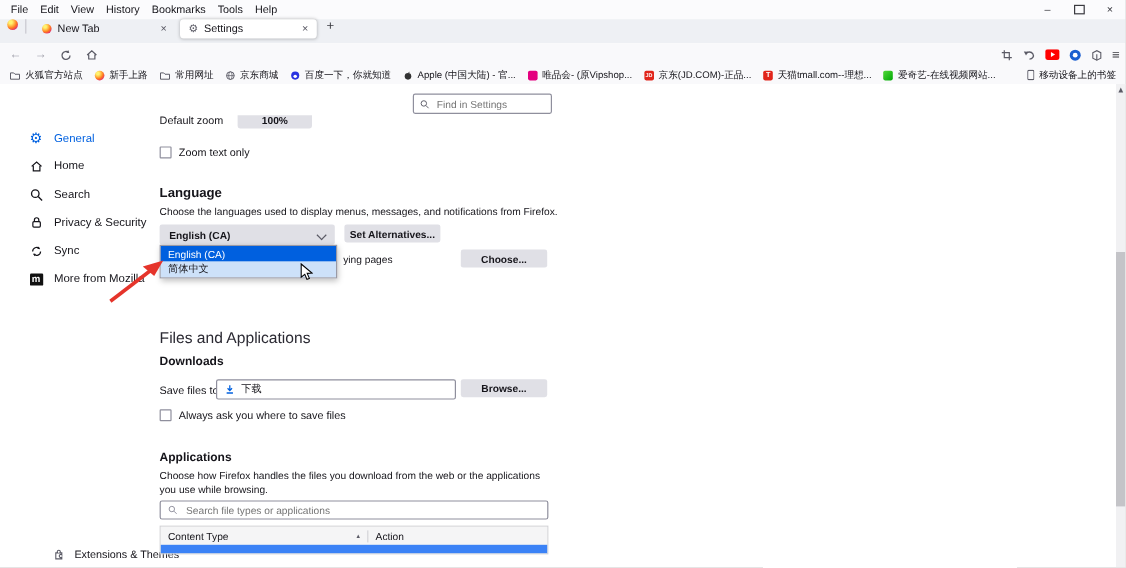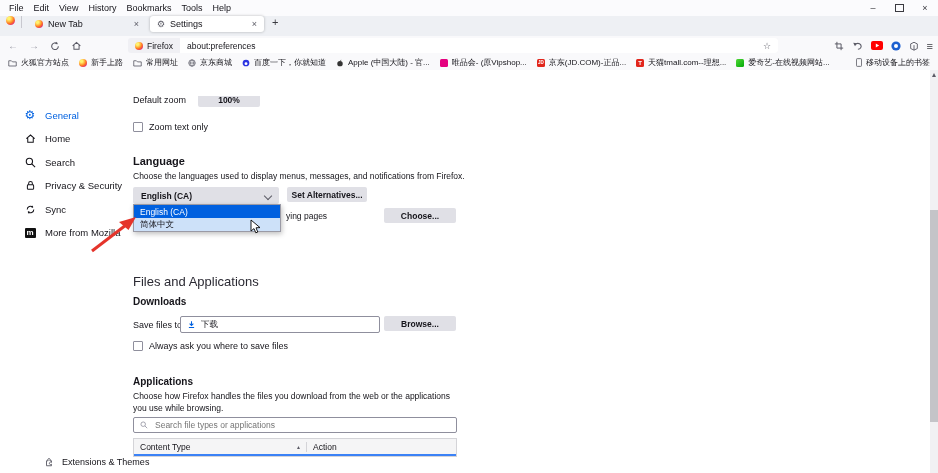--- a/index.html
+++ b/index.html
@@ -73,21 +73,21 @@
   .opt{height:13px;display:flex;align-items:center;padding-left:6px;font-size:8.5px;}
   .opt.sel{background:#0060df;color:#fff;}
   .opt.hov{background:#cde1f9;}
   .h-section{position:absolute;left:0;top:204px;font-size:13px;color:#2b2a33;font-weight:normal;}
   .h-sub{position:absolute;left:0;font-size:10px;font-weight:bold;}
   .input-box{border:1px solid #8f8f9d;border-radius:2px;background:#fff;display:flex;align-items:center;gap:5px;padding:0 6px;box-sizing:border-box;height:17px;font-size:8.5px;}
   .searchbox{position:absolute;left:0;top:347px;width:324px;height:16px;}
   .searchbox input{border:0;outline:0;flex:1;min-width:0;font-size:8.5px;font-family:inherit;background:transparent;color:#15141a;}
 
   .apptable{position:absolute;left:0;top:368px;width:322px;border:1px solid #d4d4d8;}
-  .thead{display:flex;align-items:center;height:15px;background:#f5f5f6;border-bottom:2px solid #3b82f6;font-size:8.5px;}
+  .thead{display:flex;align-items:center;height:15px;background:#f5f5f6;border-bottom:7px solid #3b82f6;font-size:8.5px;}
   .th1{width:166px;display:flex;align-items:center;padding-left:6px;}
   .th2{flex:1;border-left:1px solid #d4d4d8;padding-left:6px;display:flex;align-items:center;}
   .sort{margin-left:auto;margin-right:5px;font-size:5px;color:#5b5b66;}
   .trow{display:flex;align-items:center;height:18px;font-size:8.5px;}
   .td1{width:166px;display:flex;align-items:center;gap:5px;padding-left:6px;}
   .td2{flex:1;display:flex;align-items:center;gap:5px;padding-left:7px;}
 
   
   #scrollbar{position:absolute;right:0;top:0;width:8px;height:403px;background:#f1f1f3;}
   #scroll-up{position:absolute;top:3px;left:1.5px;width:0;height:0;border-left:2.5px solid transparent;border-right:2.5px solid transparent;border-bottom:4px solid #5b5b66;}
@@ -143,30 +143,20 @@
             <path d="M10 6.2A4 4 0 1 1 8.6 3.2" fill="none" stroke="#5b5b66" stroke-width="1.3"></path>
             <path d="M8.2 0.8 L9.3 3.9 L6.2 3.6 Z" fill="#5b5b66"></path>
           </svg>
       </span>
       <span>
         <svg width="11" height="11" viewBox="0 0 12 12">
             <path d="M1.8 6.4 L6 2.6 L10.2 6.4 M3.2 5.8 V10 H8.8 V5.8" fill="none" stroke="#5b5b66" stroke-width="1.1"></path>
           </svg>
       </span>
     </div>
-    <div id="urlbar">
-      <span class="url-chip">
-        <span class="ff-logo" style="width:8px;height:8px;"></span>
-        <span>Firefox</span>
-      </span>
-      <span class="url-main">
-        <span>about:preferences</span>
-        <span class="url-star">☆</span>
-      </span>
-    </div>
     <div id="toolicons">
       <span>
         <svg width="10" height="10" viewBox="0 0 12 12">
             <path d="M3.5 1 V8.5 H11 M1 3.5 H8.5 V11" fill="none" stroke="#5b5b66" stroke-width="1.2"></path>
           </svg>
       </span>
       <span>
         <svg width="11" height="10" viewBox="0 0 12 12">
             <path d="M3 4.5 A4 3.6 0 1 1 6.5 10" fill="none" stroke="#5b5b66" stroke-width="1.3"></path>
             <path d="M0.8 2.2 L5.4 2.6 L3 6.4 Z" fill="#5b5b66"></path>
@@ -252,20 +242,27 @@
     <span class="bm bm-right">
       <svg width="6" height="9" viewBox="0 0 7 10">
           <rect x="0.5" y="0.5" width="6" height="9" rx="1" fill="none" stroke="#5b5b66"></rect>
         </svg>
       <span>移动设备上的书签</span>
     </span>
   </div>
 
   <div id="content">
 
+    <div class="findbox">
+      <svg width="8" height="8" viewBox="0 0 12 12">
+          <circle cx="4.8" cy="4.8" r="3.4" fill="none" stroke="#5b5b66" stroke-width="1.2"></circle>
+          <path d="M7.4 7.4 L10.8 10.8" stroke="#5b5b66" stroke-width="1.2"></path>
+        </svg>
+      <input placeholder="Find in Settings" style="">
+    </div>
 
     <div id="sidebar">
       <div class="side-item active">
         <span class="side-ico" style="font-size:12px;color:#0061e0;">⚙</span>
         <span>General</span>
       </div>
       <div class="side-item">
         <span class="side-ico">
           <svg width="11" height="11" viewBox="0 0 12 12">
               <path d="M1.5 6.2 L6 2.2 L10.5 6.2 M3 5.6 V10.2 H9 V5.6" fill="none" stroke="#15141a" stroke-width="1.1"></path>

